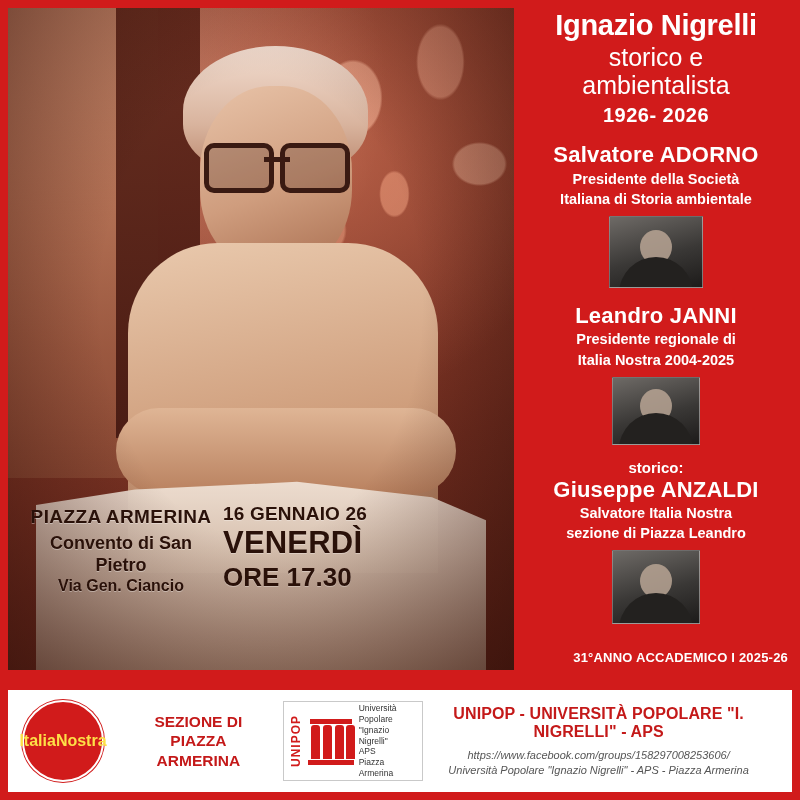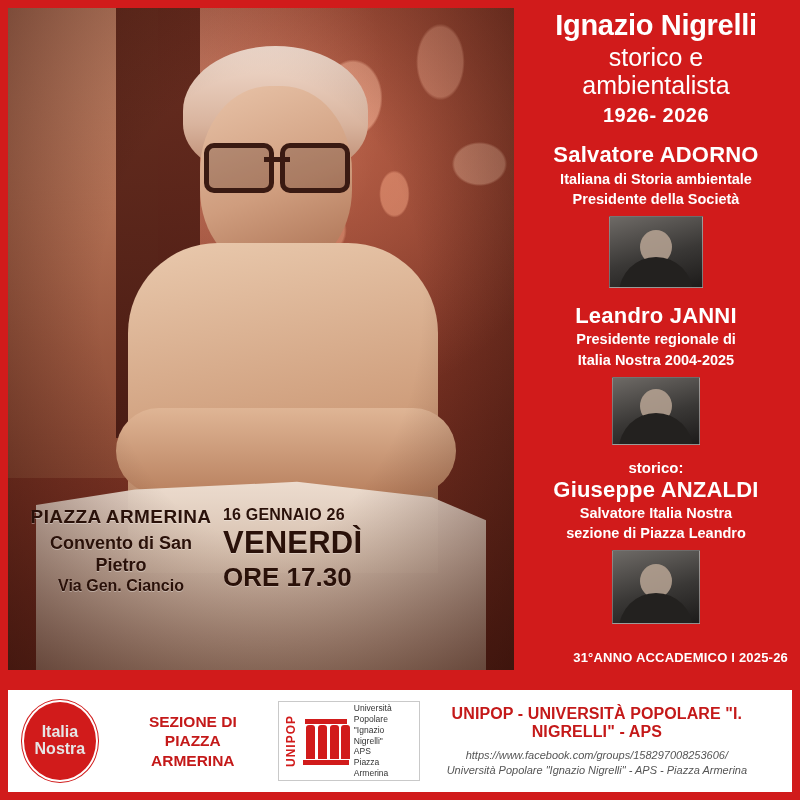--- a/index.html
+++ b/index.html
@@ -150,21 +150,21 @@
   .date-block {
     position: absolute;
     left: 215px;
     bottom: 78px;
     width: 160px;
     color: #2a1109;
     line-height: 1.12;
     text-shadow: 0 1px 0 rgba(255,255,255,0.3);
   }
   .date-day {
-    font-size: 16px;
+    font-size: 19px;
     font-weight: bold;
     letter-spacing: 0.2px;
   }
   .date-weekday {
     font-size: 31px;
     font-weight: bold;
     letter-spacing: 0.2px;
     margin-top: 2px;
   }
   .date-time {
@@ -279,23 +279,22 @@
     background: #ffffff;
     display: flex;
     align-items: center;
   }
   .in-logo {
     width: 78px;
     height: 78px;
     margin-left: 14px;
     border-radius: 50%;
     background: #d11b1b;
-    color: #e5e5e5;
+    color: #fde047;
     display: flex;
-    flex-direction: column;
     align-items: center;
     justify-content: center;
     font-weight: bold;
     font-size: 16px;
     line-height: 1.05;
     border: 2px solid #ffffff;
     box-shadow: 0 0 0 1px #d11b1b;
     text-align: right;
   }
   .sezione {
@@ -420,22 +419,22 @@
   </div>
 
   <div class="right-col">
     <div class="hero-name">Ignazio Nigrelli</div>
     <div class="hero-sub1">storico e</div>
     <div class="hero-sub2">ambientalista</div>
     <div class="hero-years">1926- 2026</div>
 
     <div class="speaker">
       <div class="speaker-name">Salvatore ADORNO</div>
+      <div class="speaker-role">Presidente della Società</div>
       <div class="speaker-role">Italiana di Storia ambientale</div>
-      <div class="speaker-role">Presidente della Società</div>
       <div class="speaker-photo">
         <div class="head"></div>
         <div class="shoulders"></div>
       </div>
     </div>
 
     <div class="speaker">
       <div class="speaker-name">Leandro JANNI</div>
       <div class="speaker-role">Presidente regionale di</div>
       <div class="speaker-role">Italia Nostra 2004-2025</div>

